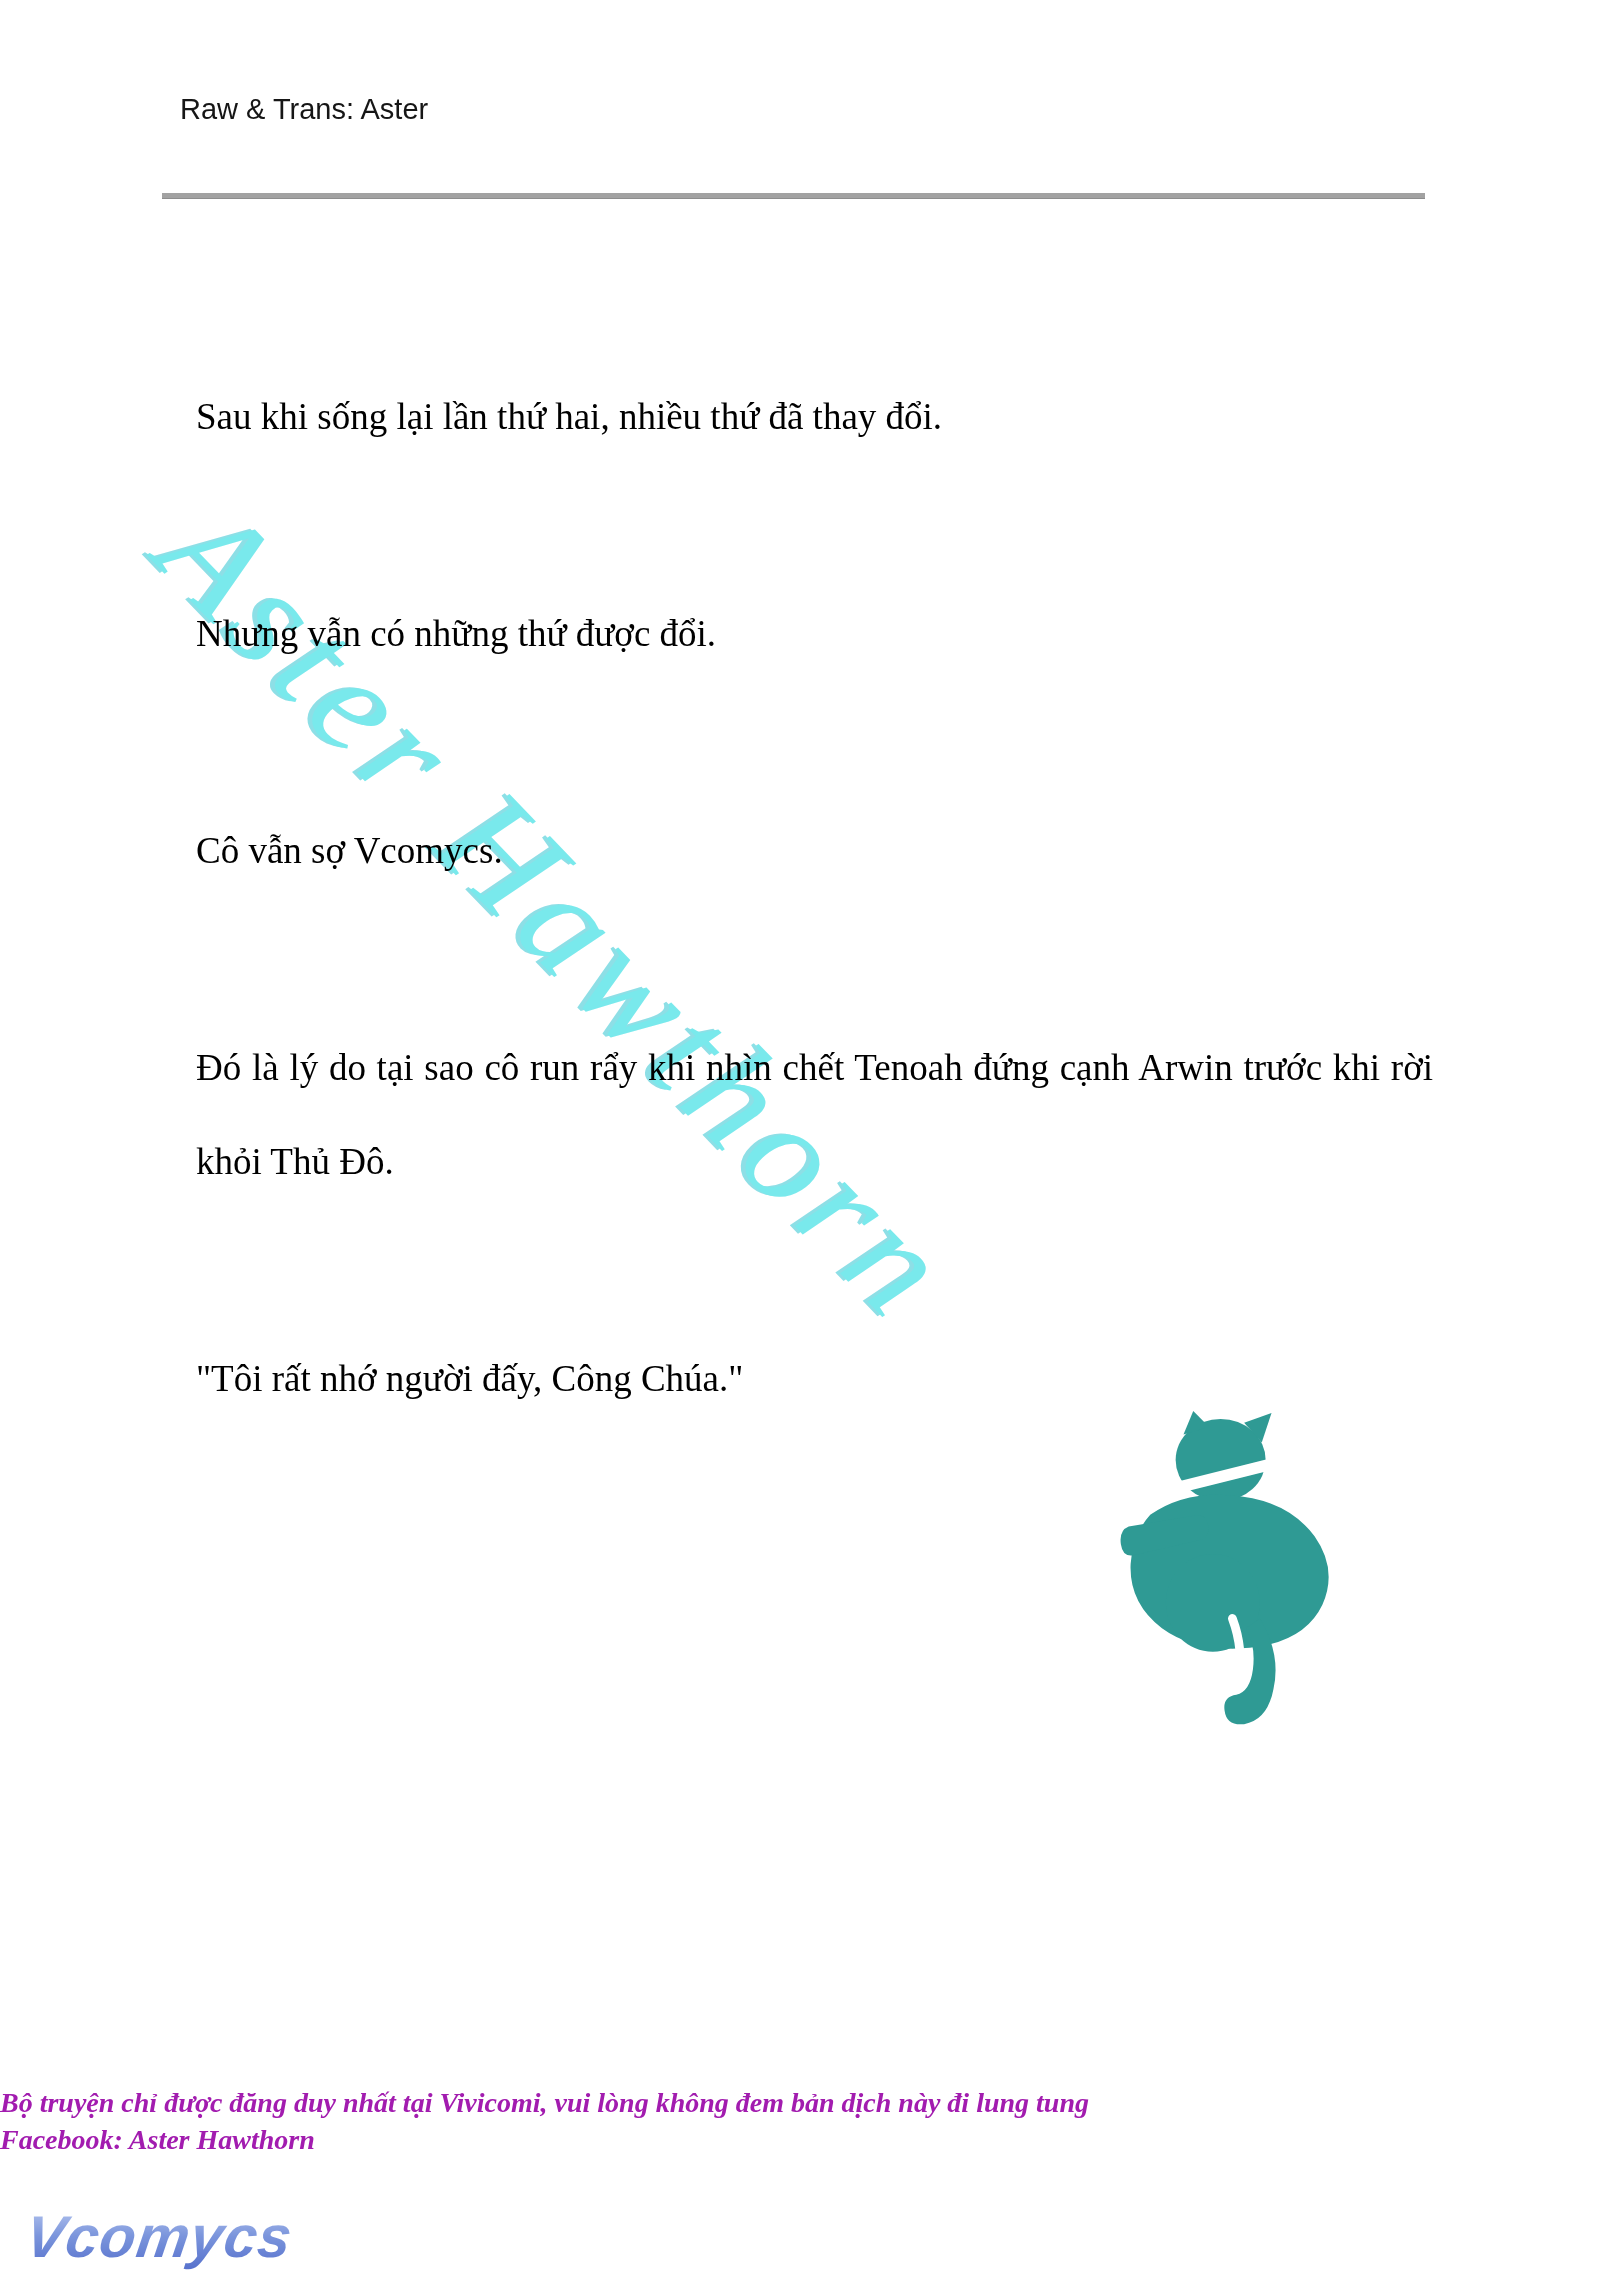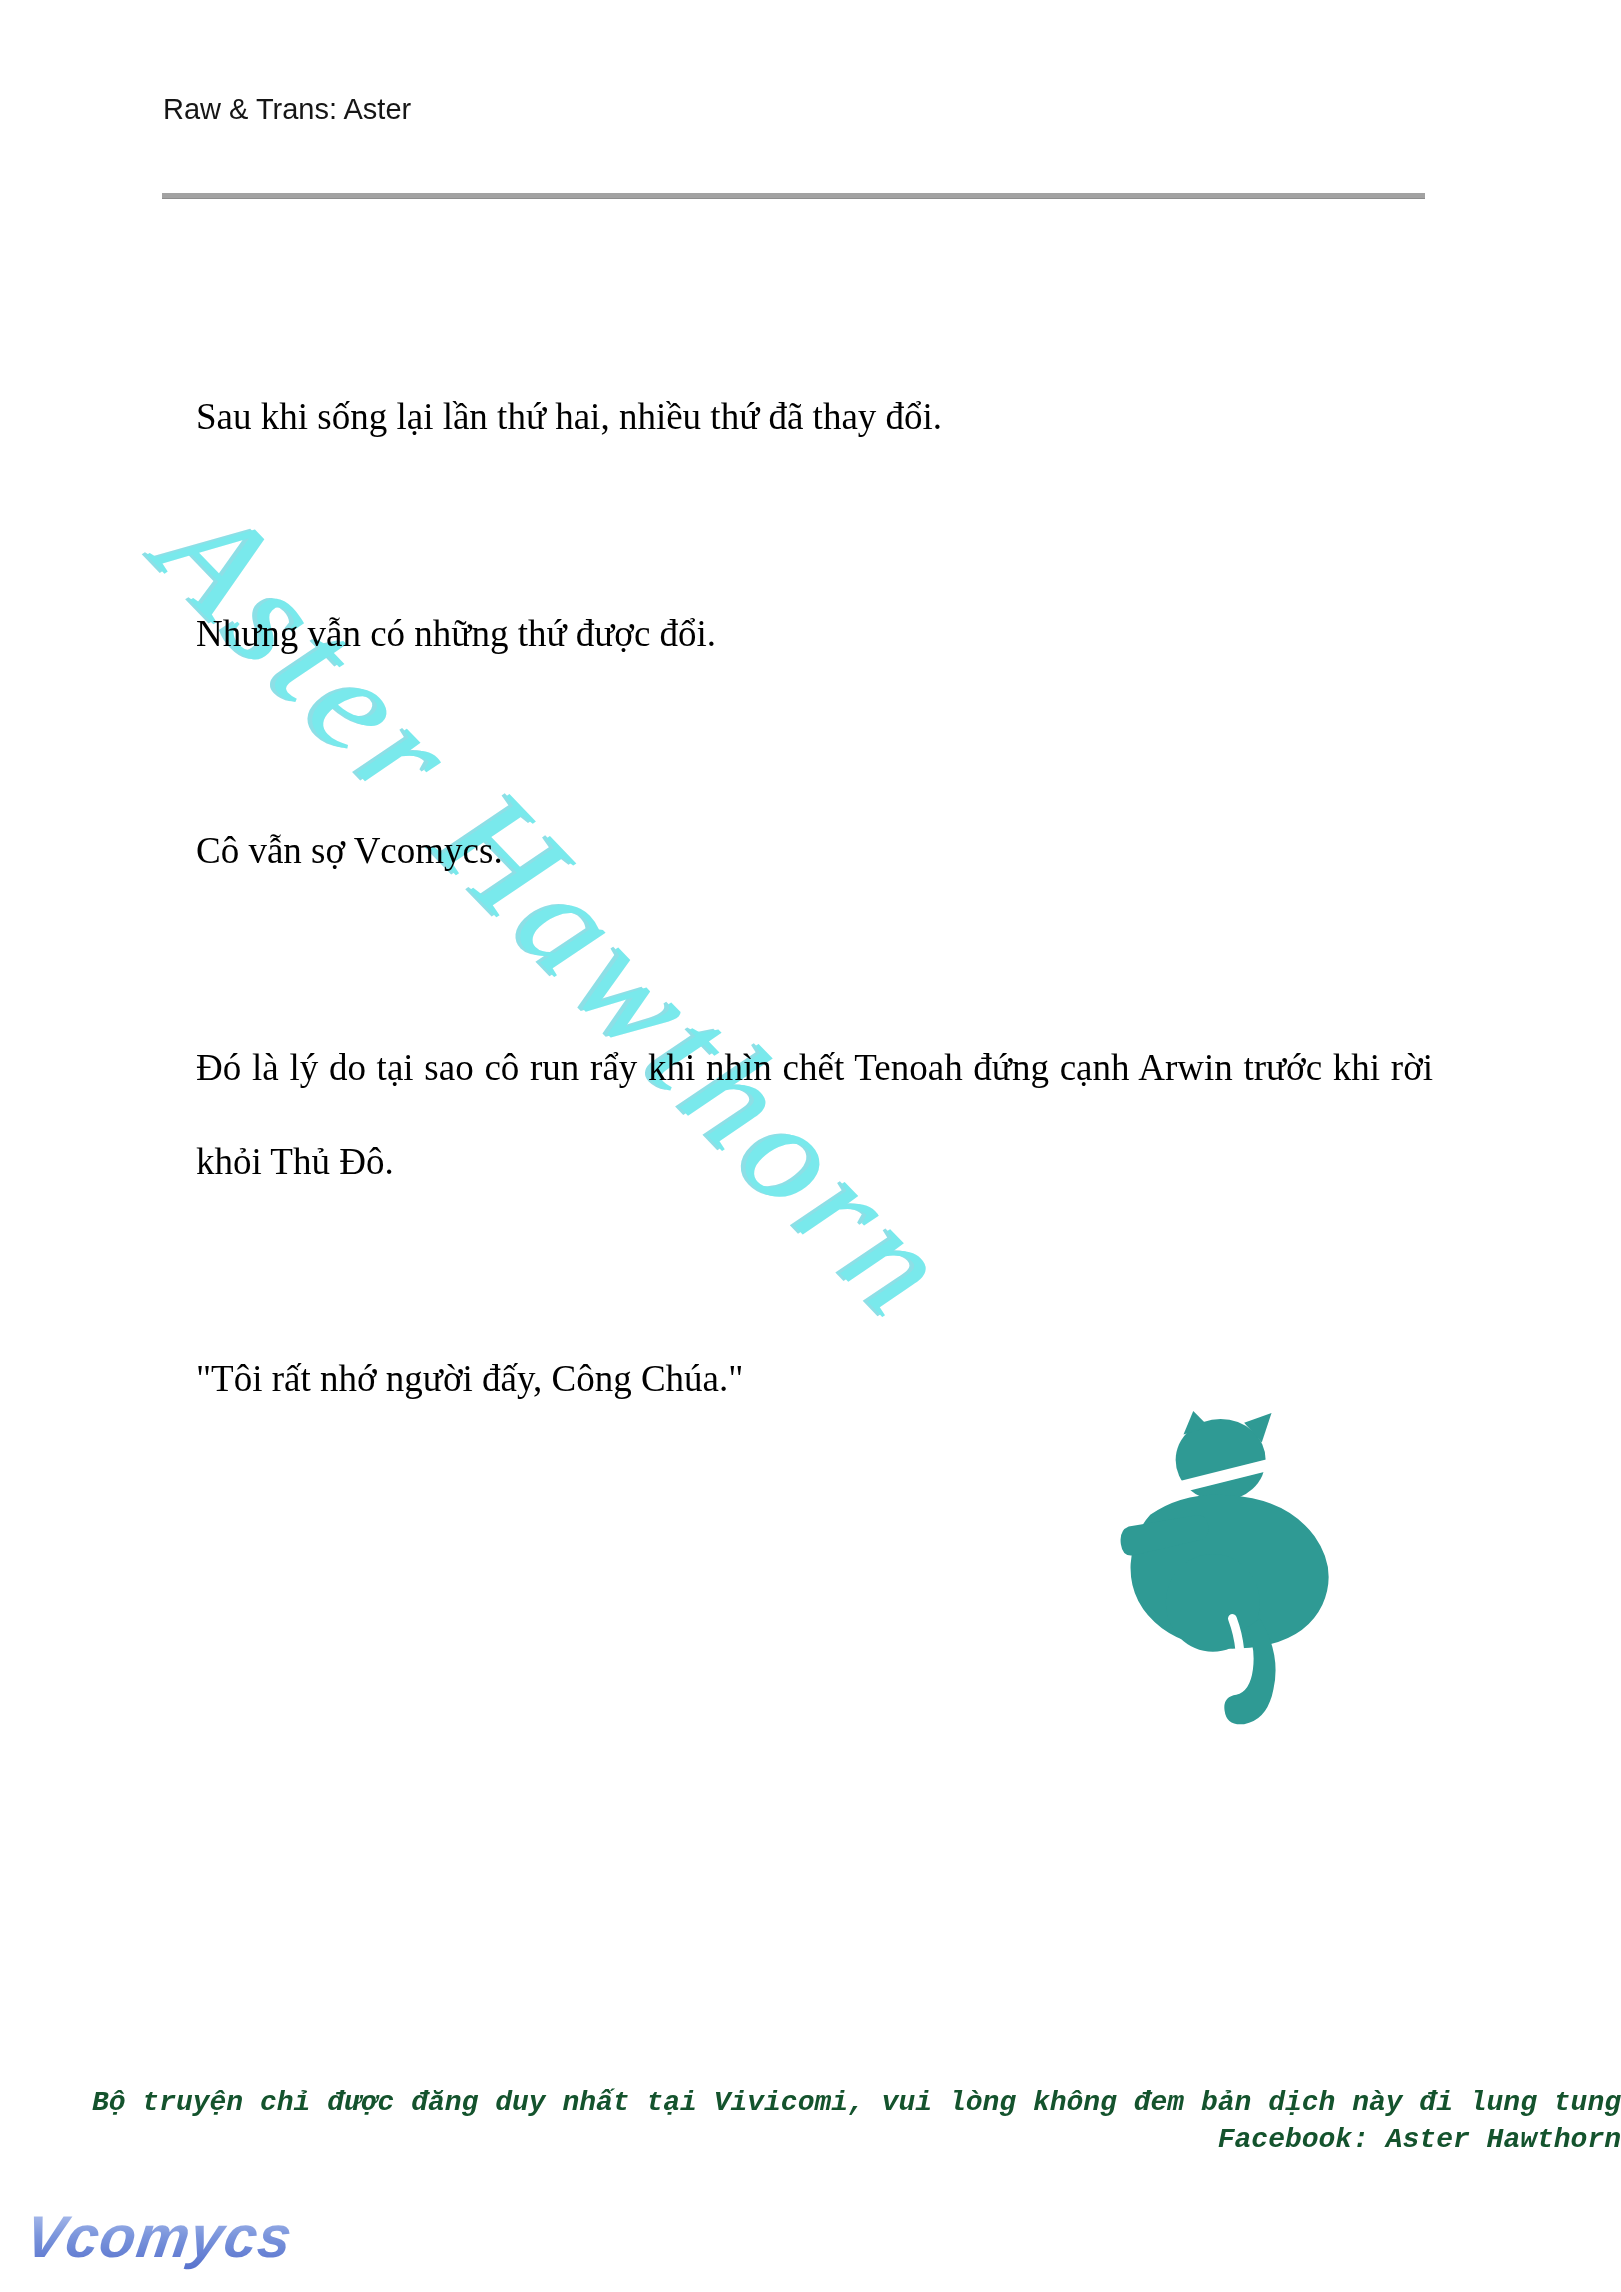--- a/index.html
+++ b/index.html
@@ -8,21 +8,21 @@
     width: 1621px;
     height: 2293px;
     background: #ffffff;
     overflow: hidden;
     font-family: "Liberation Serif", serif;
   }
 
   
   .credit {
     position: absolute;
-    left: 163px;
+    left: 180px;
     top: 93px;
     font-family: "Liberation Sans", sans-serif;
     font-size: 29px;
     color: #161616;
     z-index: 3;
   }
   .rule {
     position: absolute;
     left: 162px;
     top: 193px;
@@ -73,27 +73,27 @@
   }
   .content p { margin: 0 0 123px 0; }
   .content p:last-child { margin-bottom: 0; }
 
   
   .footer {
     position: absolute;
     left: 0;
     top: 2084px;
     width: 1621px;
-    text-align: right;
-    font-family: Liberation Mono, monospace;
+    text-align: left;
+    font-family: Liberation Serif, serif;
     font-weight: bold;
     font-style: italic;
     font-size: 28px;
     line-height: 37px;
-    color: #14532d;
+    color: #a21caf;
     z-index: 3;
   }
 
   
   .logo {
     position: absolute;
     left: 25.5px;
     top: 2203px;
     z-index: 3;
     font-family: "Liberation Sans", sans-serif;

